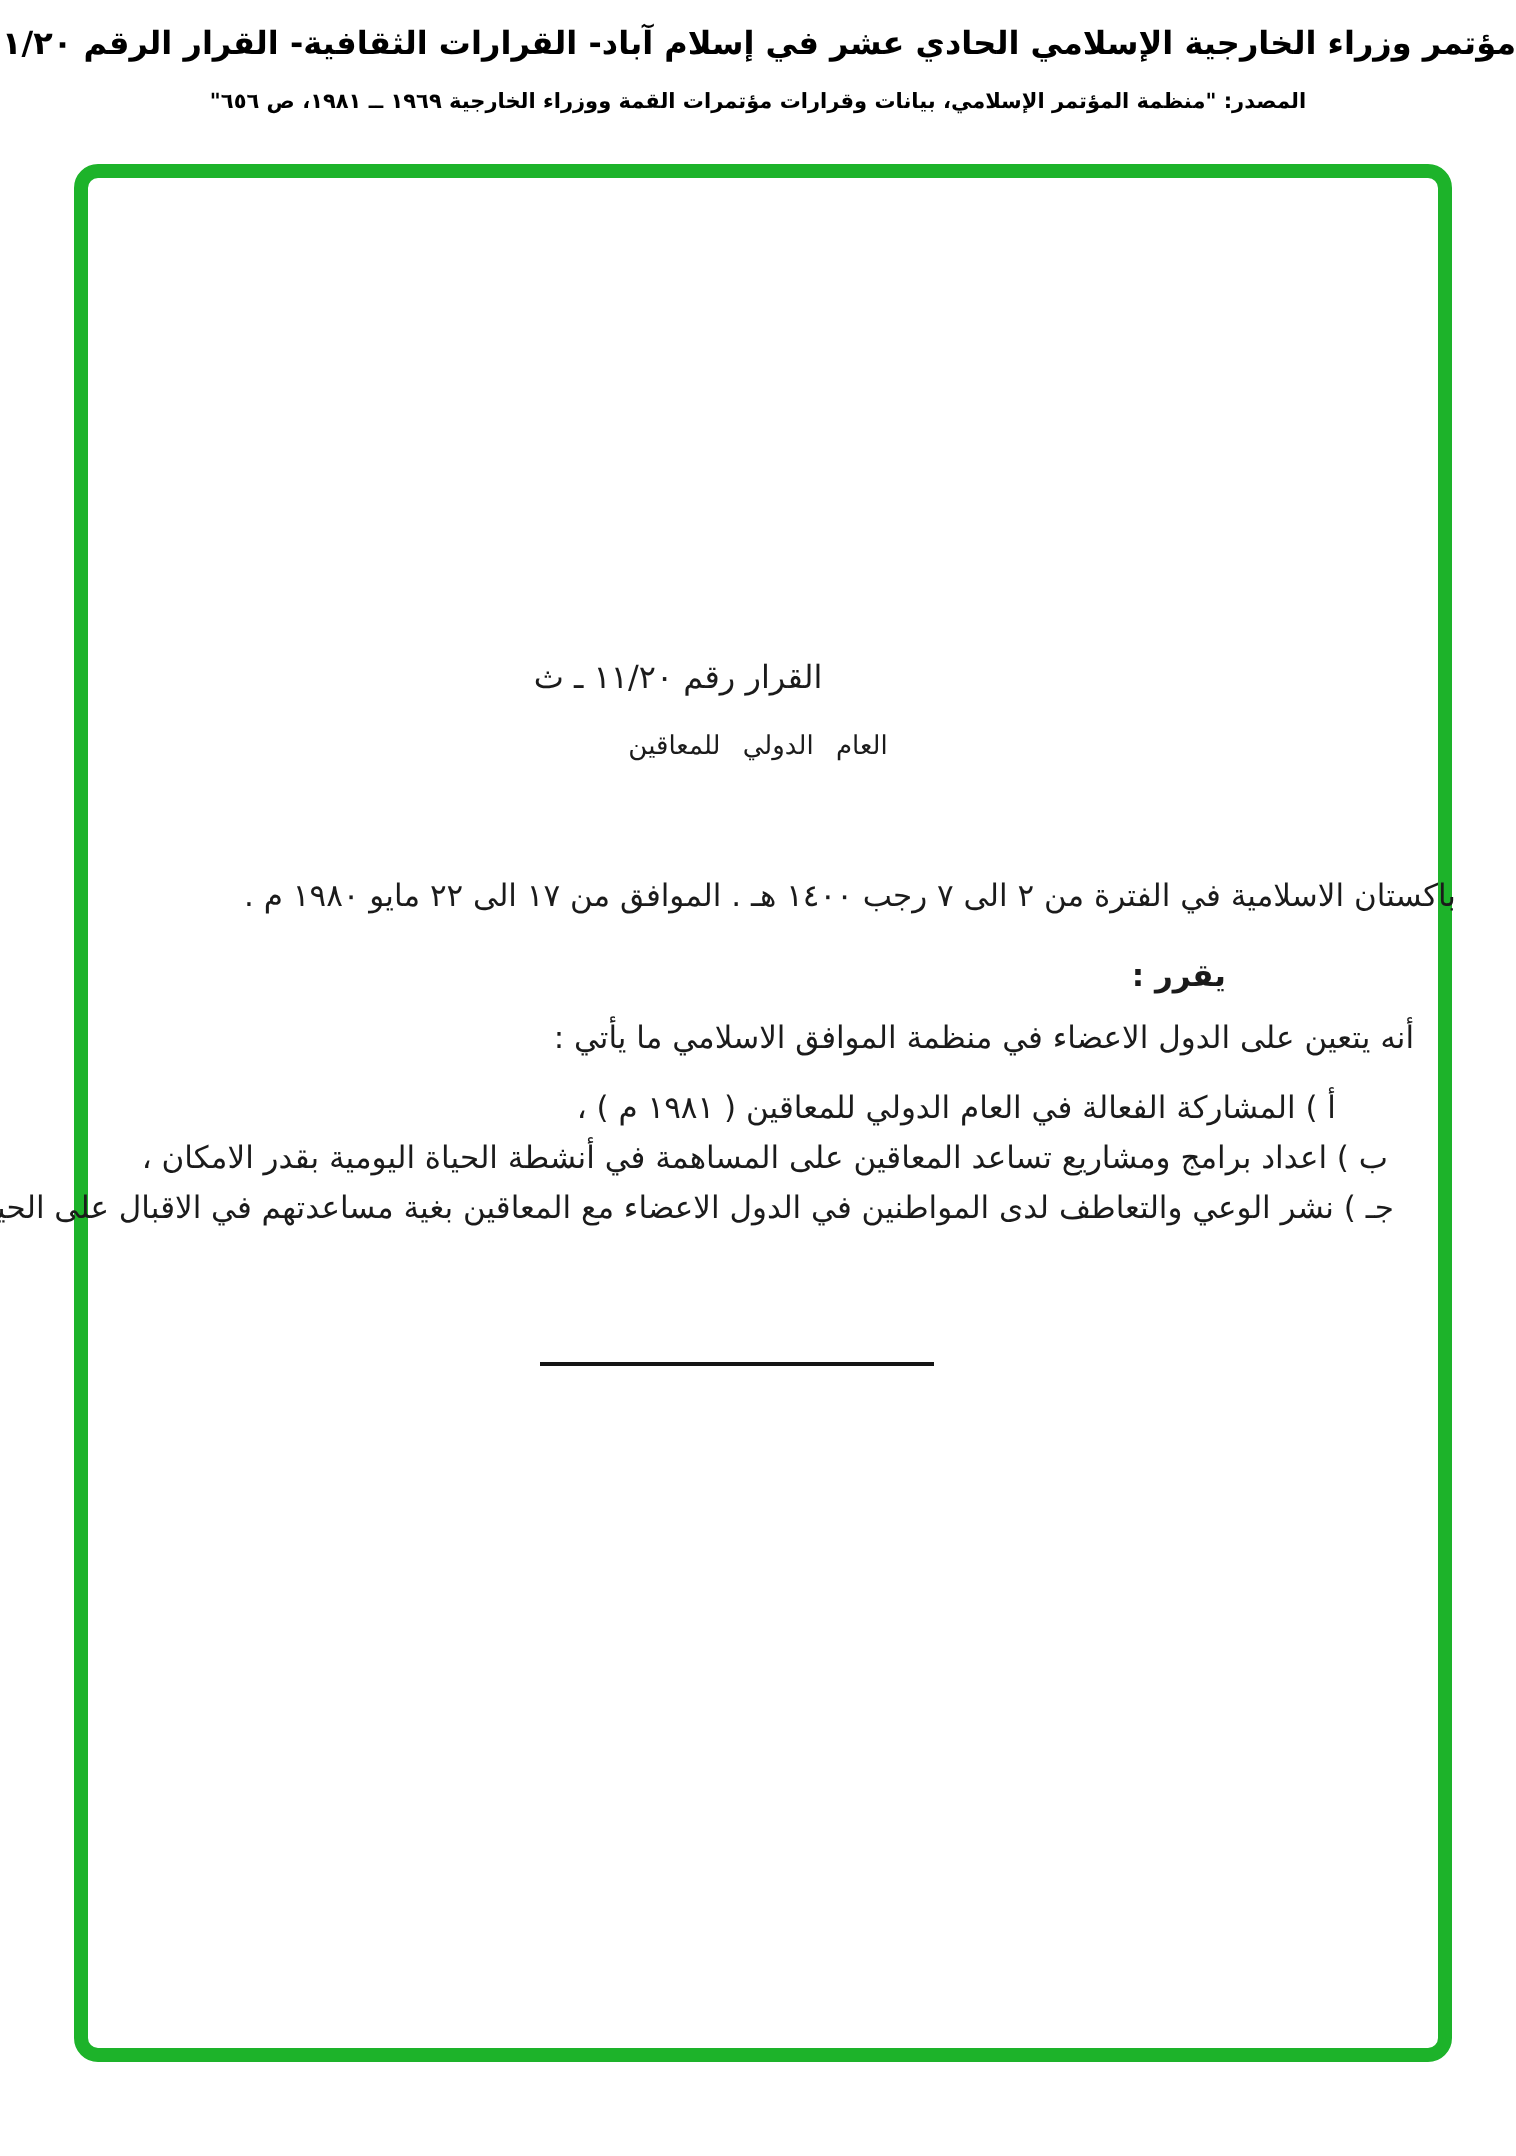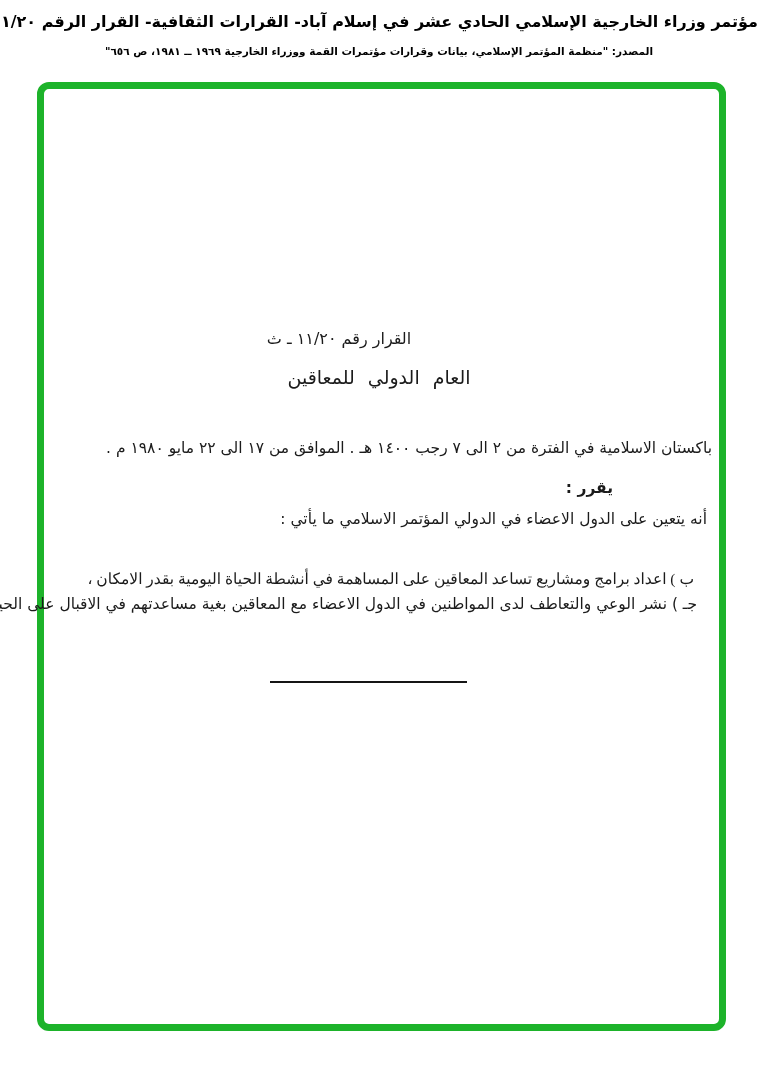--- a/index.html
+++ b/index.html
@@ -30,31 +30,31 @@
     border:7px solid var(--frame-green);
     border-radius:12px;
     background:#fff;
   }
   .t-number {
     position:absolute; top:329px; left:0; width:678px;
     text-align:center; font-size:16px; white-space:nowrap;
   }
   .t-subject {
     position:absolute; top:366px; left:0; width:758px;
-    text-align:center; font-size:19px; word-spacing:7px; white-space:nowrap;
+    text-align:center; font-size:13px; word-spacing:7px; white-space:nowrap;
   }
   .body-line {
     position:absolute; font-size:15.5px; white-space:nowrap; line-height:22px;
   }
   .p1 { top:403px; right:58px; }
-  .p2 { top:437px; right:46px; }
+  .p2 { top:437px; right:30px; }
   .decides { top:477px; right:145px;font-weight:bold; }
   .preamble { top:508px; right:51px; }
   .item-a { top:543px; right:90px; }
-  .item-b { top:568px; right:64px;font-family:Liberation Serif, serif; }
+  .item-b { top:568px; right:64px; }
   .item-c { top:593px; right:61px; }
   .divider {
     position:absolute; top:681px; left:270px;
     width:197px; height:2px; background:#151515;
   }
 </style>
 </head>
 <body>
 
 <div class="page">
@@ -67,22 +67,23 @@
 
   <div class="t-number">القرار رقم ١١/٢٠ ـ ث</div>
 
   <div class="t-subject">العام  الدولي  للمعاقين</div>
 
 
   <div class="body-line p2">باكستان الاسلامية في الفترة من ٢ الى ٧ رجب ١٤٠٠ هـ . الموافق من ١٧ الى ٢٢ مايو ١٩٨٠ م .</div>
 
   <div class="body-line decides">يقرر :</div>
 
-  <div class="body-line preamble">أنه يتعين على الدول الاعضاء  في الدولي المؤتمر الاسلامي ما يأتي :</div>
+  <div class="body-line preamble">أنه يتعين على الدول الاعضاء  في منظمة الموافق الاسلامي ما يأتي :</div>
 
+  <div class="body-line item-a">أ ) المشاركة الفعالة في العام الدولي للمعاقين ( ١٩٨١ م ) ،</div>
 
   <div class="body-line item-b">ب ) اعداد برامج ومشاريع تساعد المعاقين على المساهمة في أنشطة الحياة اليومية بقدر الامكان ،</div>
 
   <div class="body-line item-c">جـ ) نشر الوعي والتعاطف لدى المواطنين في الدول الاعضاء مع المعاقين بغية مساعدتهم في الاقبال على الحياة .</div>
 
   <div class="divider"></div>
 
 </div>
 
 </body></html>

